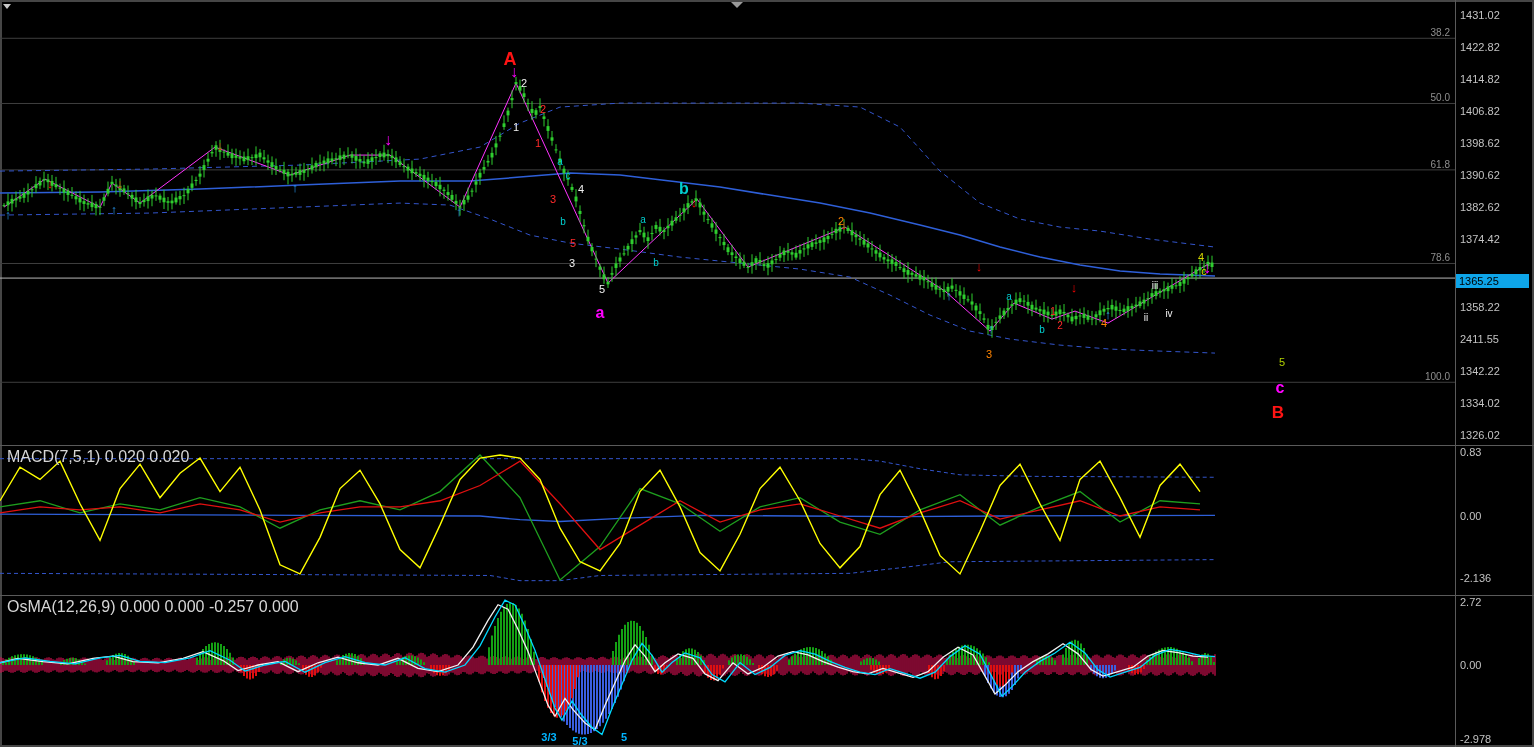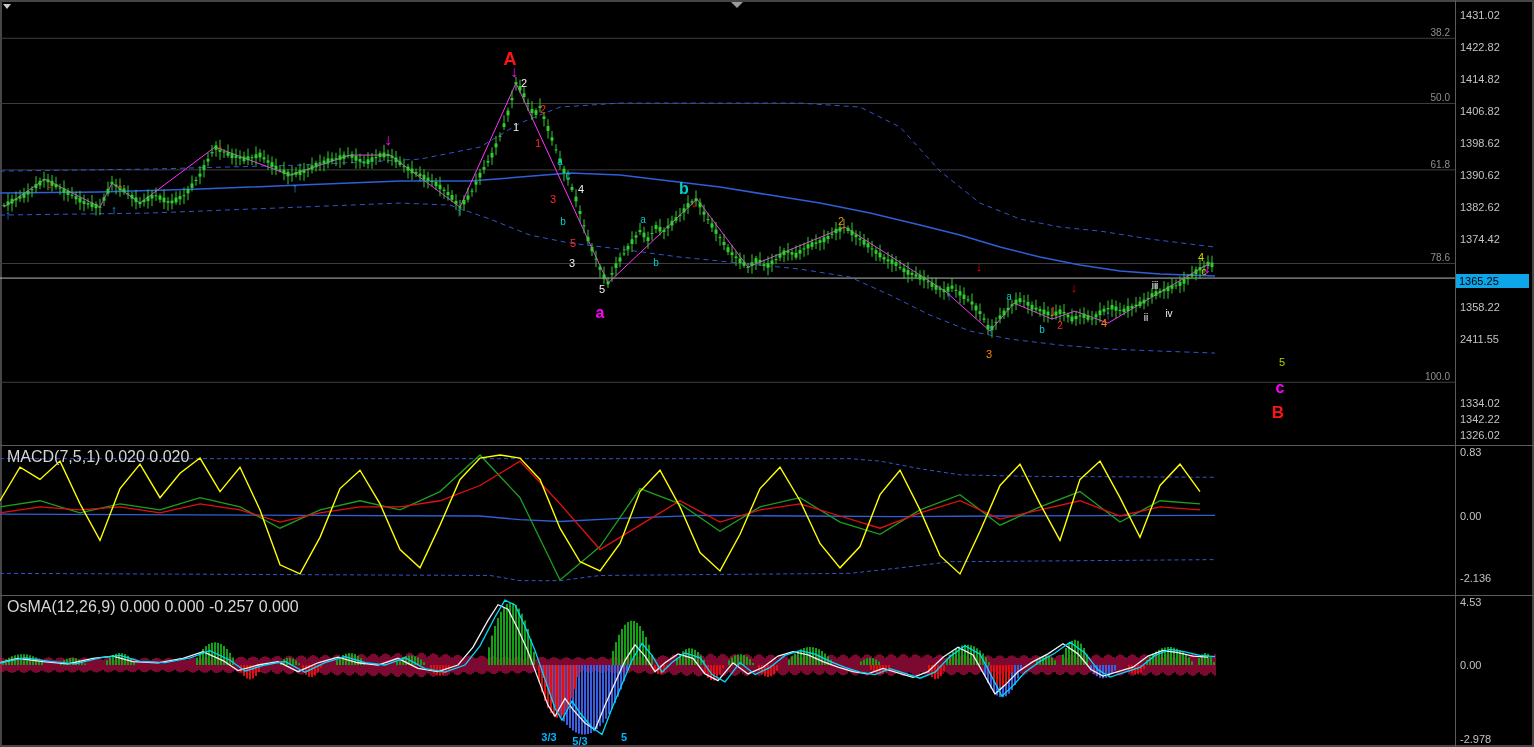--- a/index.html
+++ b/index.html
@@ -1722,26 +1722,26 @@
       <div class="tick" style="top: 9px;">1431.02</div>
       <div class="tick" style="top: 41px;">1422.82</div>
       <div class="tick" style="top: 73px;">1414.82</div>
       <div class="tick" style="top: 105px;">1406.82</div>
       <div class="tick" style="top: 137px;">1398.62</div>
       <div class="tick" style="top: 169px;">1390.62</div>
       <div class="tick" style="top: 201px;">1382.62</div>
       <div class="tick" style="top: 233px;">1374.42</div>
       <div class="tick" style="top: 301px;">1358.22</div>
       <div class="tick" style="top: 333px;">2411.55</div>
-      <div class="tick" style="top: 365px; margin-top: 48px;">1342.22</div>
+      <div class="tick" style="top: 365px;">1342.22</div>
       <div class="tick" style="top: 397px;">1334.02</div>
       <div class="tick" style="top: 429px;">1326.02</div>
       <div class="tick" style="top: 446px;">0.83</div>
       <div class="tick" style="top: 510px;">0.00</div>
       <div class="tick" style="top: 572px;">-2.136</div>
-      <div class="tick" style="top: 596px;">4.53</div>
+      <div class="tick" style="top: 596px;">2.72</div>
       <div class="tick" style="top: 659px;">0.00</div>
       <div class="tick" style="top: 733px;">-2.978</div>
     </div>
   <div id="price-tag" style="top: 274px;">
     <span>1365.25</span>
   </div>
 </div>
 
 </body></html>

